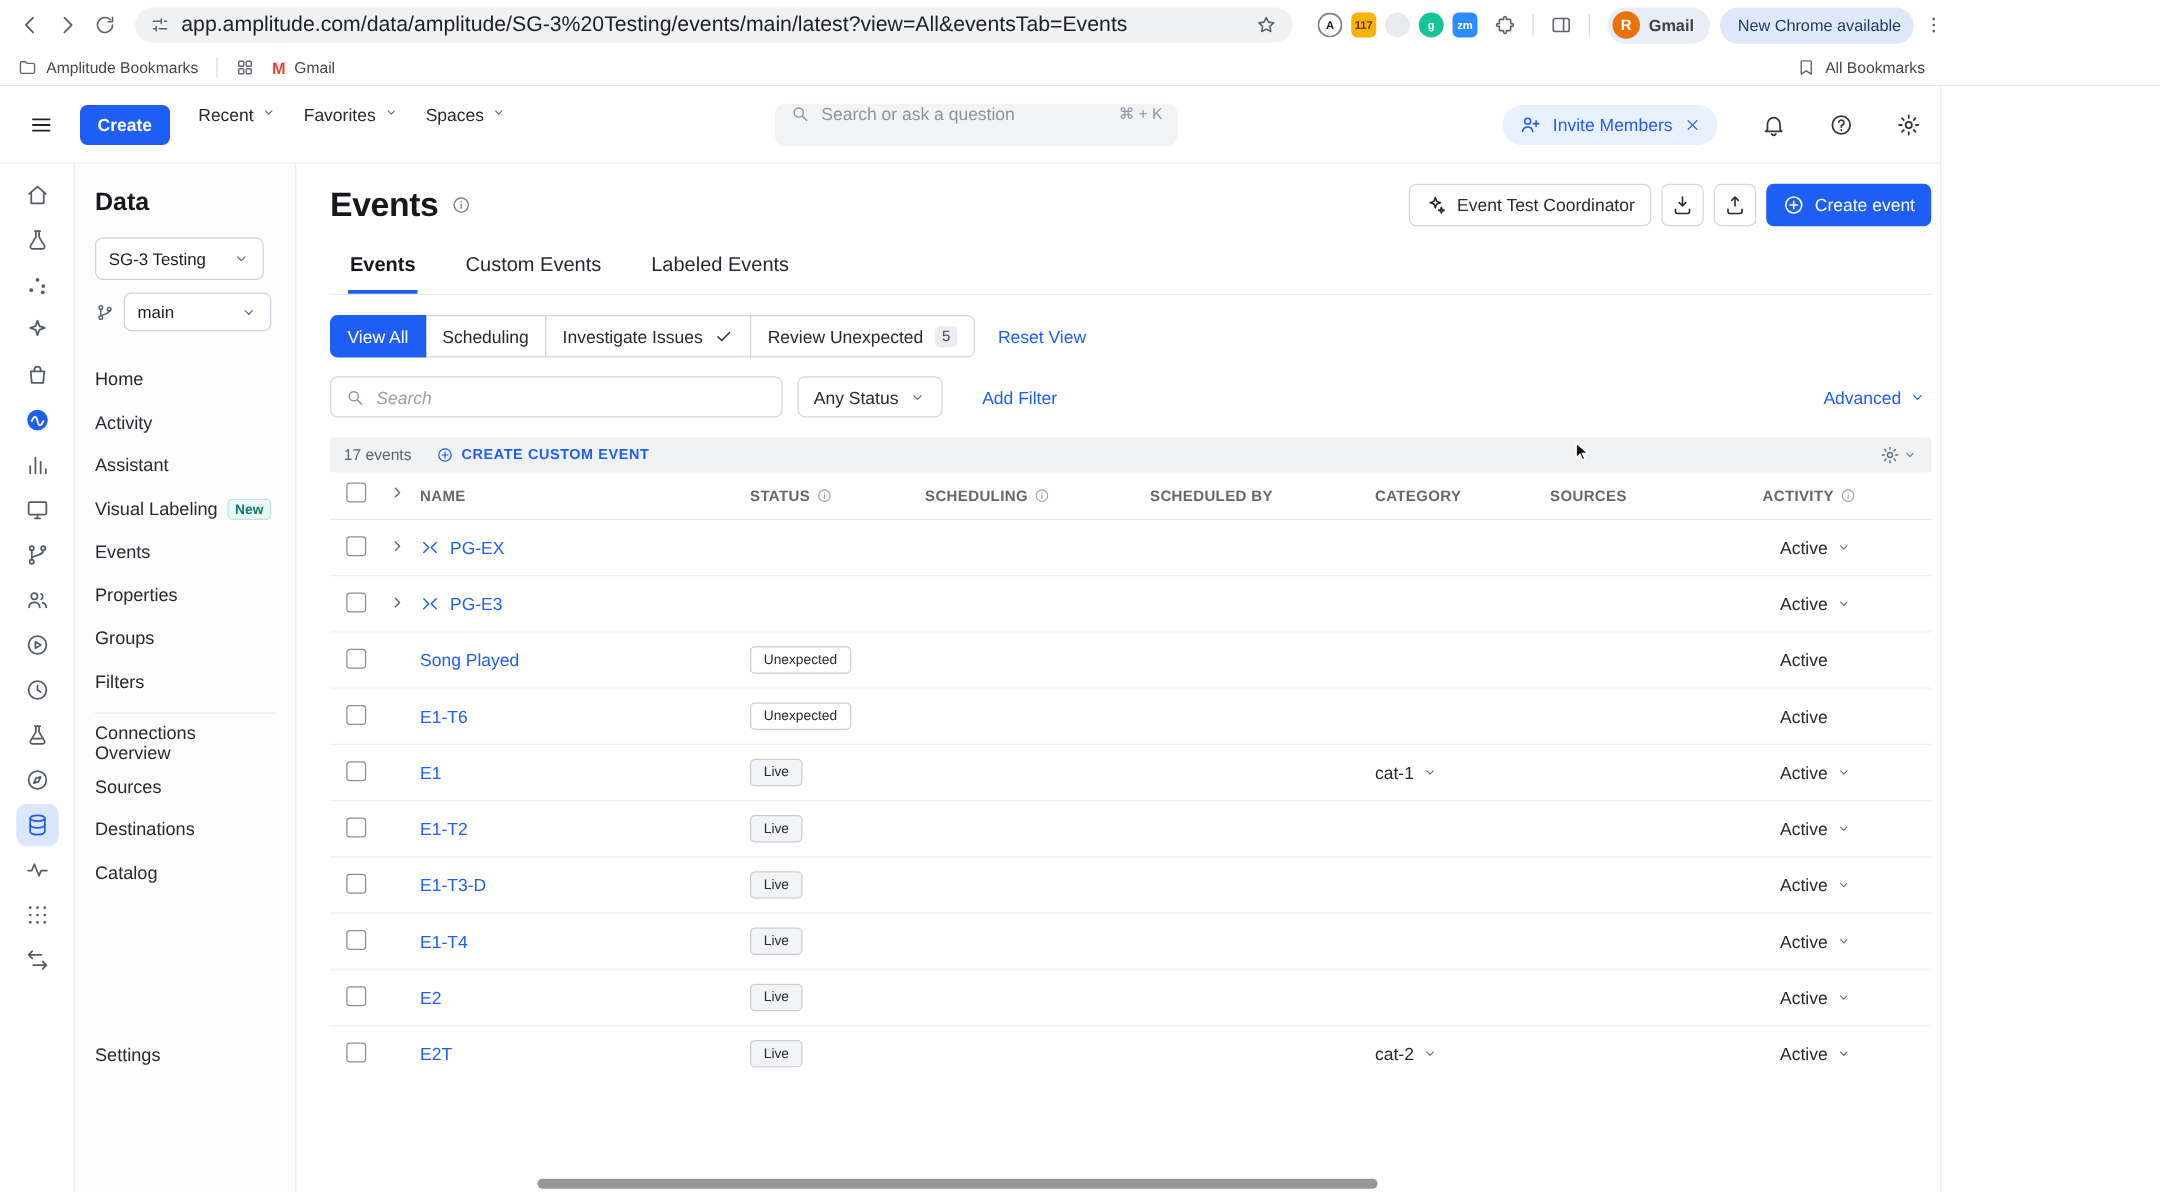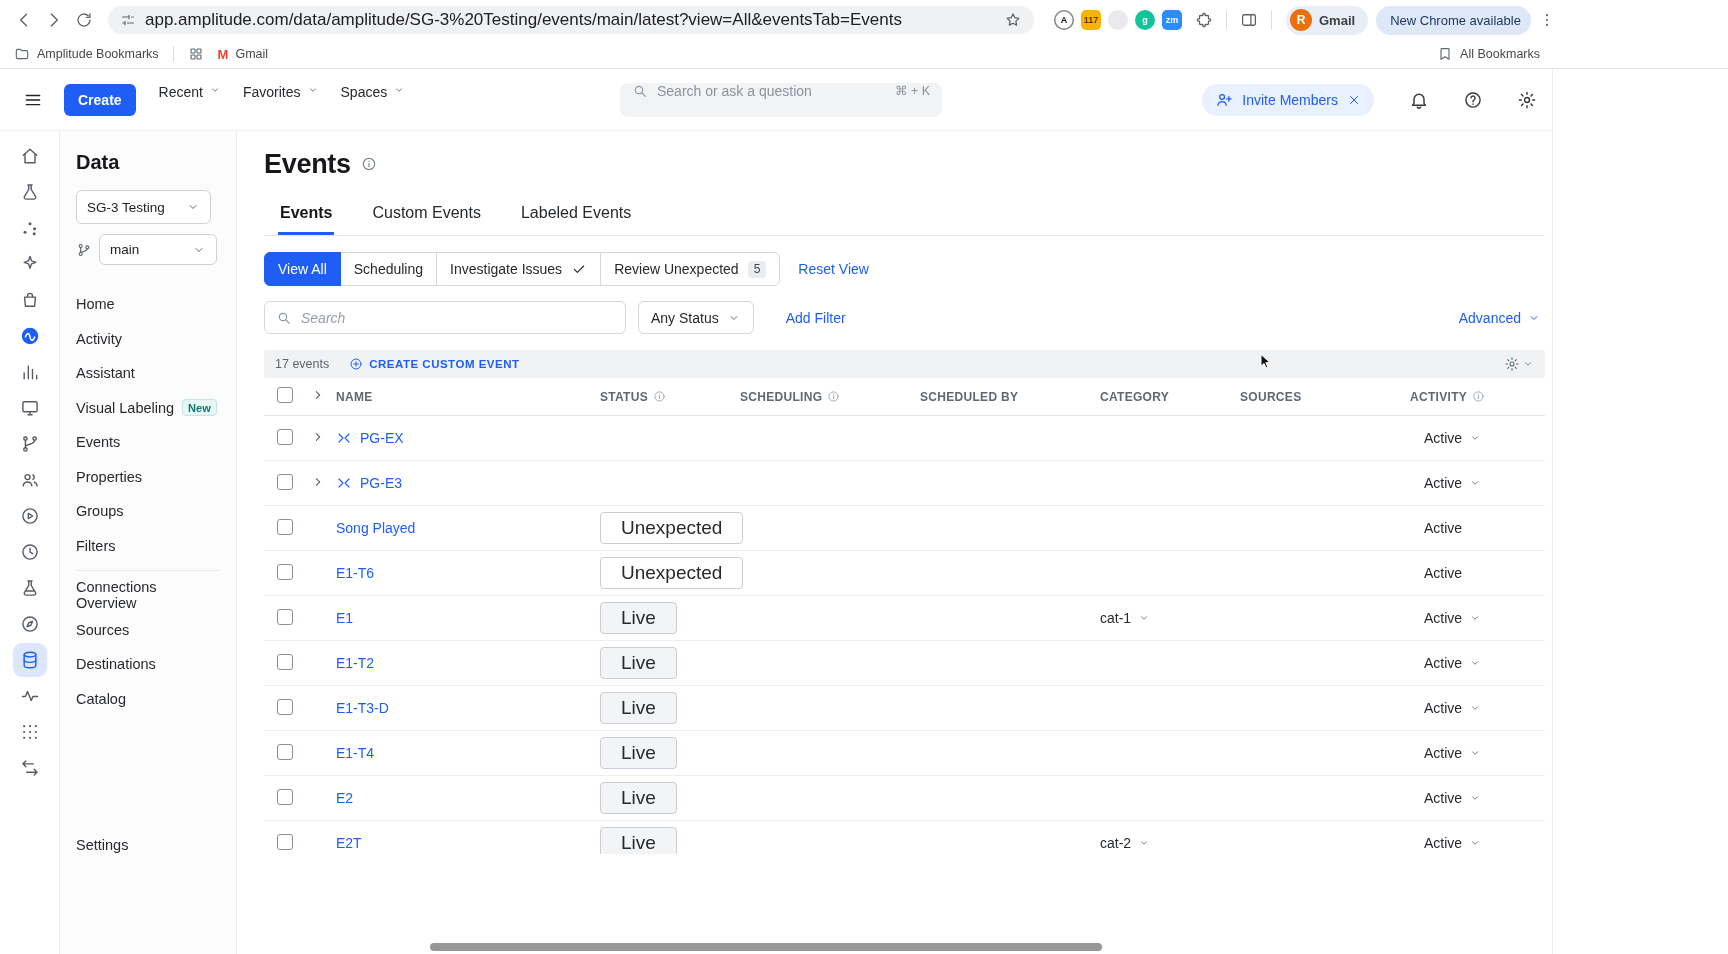--- a/index.html
+++ b/index.html
@@ -107,21 +107,21 @@
   .thead{height:38px;border-bottom:1px solid #e4e7eb}
   .th{display:flex;align-items:center;gap:5px;font-size:12px;font-weight:700;color:#5f6873;letter-spacing:.3px;cursor:pointer}
   .cell.cb{padding-left:13px}
   .checkbox{width:16px;height:16px;border:1.5px solid #878f9a;border-radius:3px;display:inline-block;background:#fff;cursor:pointer}
   .exp{display:inline-flex;cursor:pointer}
   .table-viewport{height:438px;overflow:hidden}
   .trow{height:45px;border-bottom:1px solid #edeff2;font-size:14px;color:#26292e}
   .name-cell{display:flex;align-items:center;gap:8px}
   .merge-ic{color:var(--accent);display:inline-flex}
   .name-link{color:var(--accent);font-weight:500}
-  .badge{display:inline-block;padding:4px 20px;border-radius:4px;font-size:19px;border:1px solid #c9ced6;color:#26292e;background:#fff}
+  .badge{display:inline-block;padding:4px 10px;border-radius:4px;font-size:11px;border:1px solid #c9ced6;color:#26292e;background:#fff}
   .badge-live{background:#f2f4f6}
   .inline-select{display:inline-flex;align-items:center;gap:7px;cursor:pointer}
   .cell.act{padding-left:14px}
 
   .hscroll{position:absolute;left:430px;bottom:3px;width:672px;height:8px;border-radius:4px;background:rgba(66,66,66,.55)}
   .cursor{position:absolute;left:1256px;top:352px;z-index:50}
 </style>
 </head>
 <body style="--accent: #1e5ef5;">
 
@@ -620,20 +620,44 @@
       </div>
     </aside>
 
     <main class="main">
       <div class="main-inner">
         <div class="title-row">
           <h1 class="page-title">Events</h1>
           <svg class="ic ic16 info-ic">
               <use href="#i-info"></use>
             </svg>
+          <div class="header-actions">
+            <button class="btn">
+              <svg class="ic ic18">
+                  <use href="#i-ai-sparkle"></use>
+                </svg>
+              <span>Event Test Coordinator</span>
+            </button>
+            <button class="btn icon-btn">
+                <svg class="ic ic18">
+                  <use href="#i-download"></use>
+                </svg>
+              </button>
+            <button class="btn icon-btn">
+                <svg class="ic ic18">
+                  <use href="#i-upload"></use>
+                </svg>
+              </button>
+            <button class="btn btn-primary">
+              <svg class="ic ic18">
+                  <use href="#i-plus-circle"></use>
+                </svg>
+              <span>Create event</span>
+            </button>
+          </div>
         </div>
 
         <div class="tabs">
             <div class="tab active">Events</div>
             <div class="tab">Custom Events</div>
             <div class="tab">Labeled Events</div>
           </div>
 
         <div class="chips-row">
           <div class="seg">

